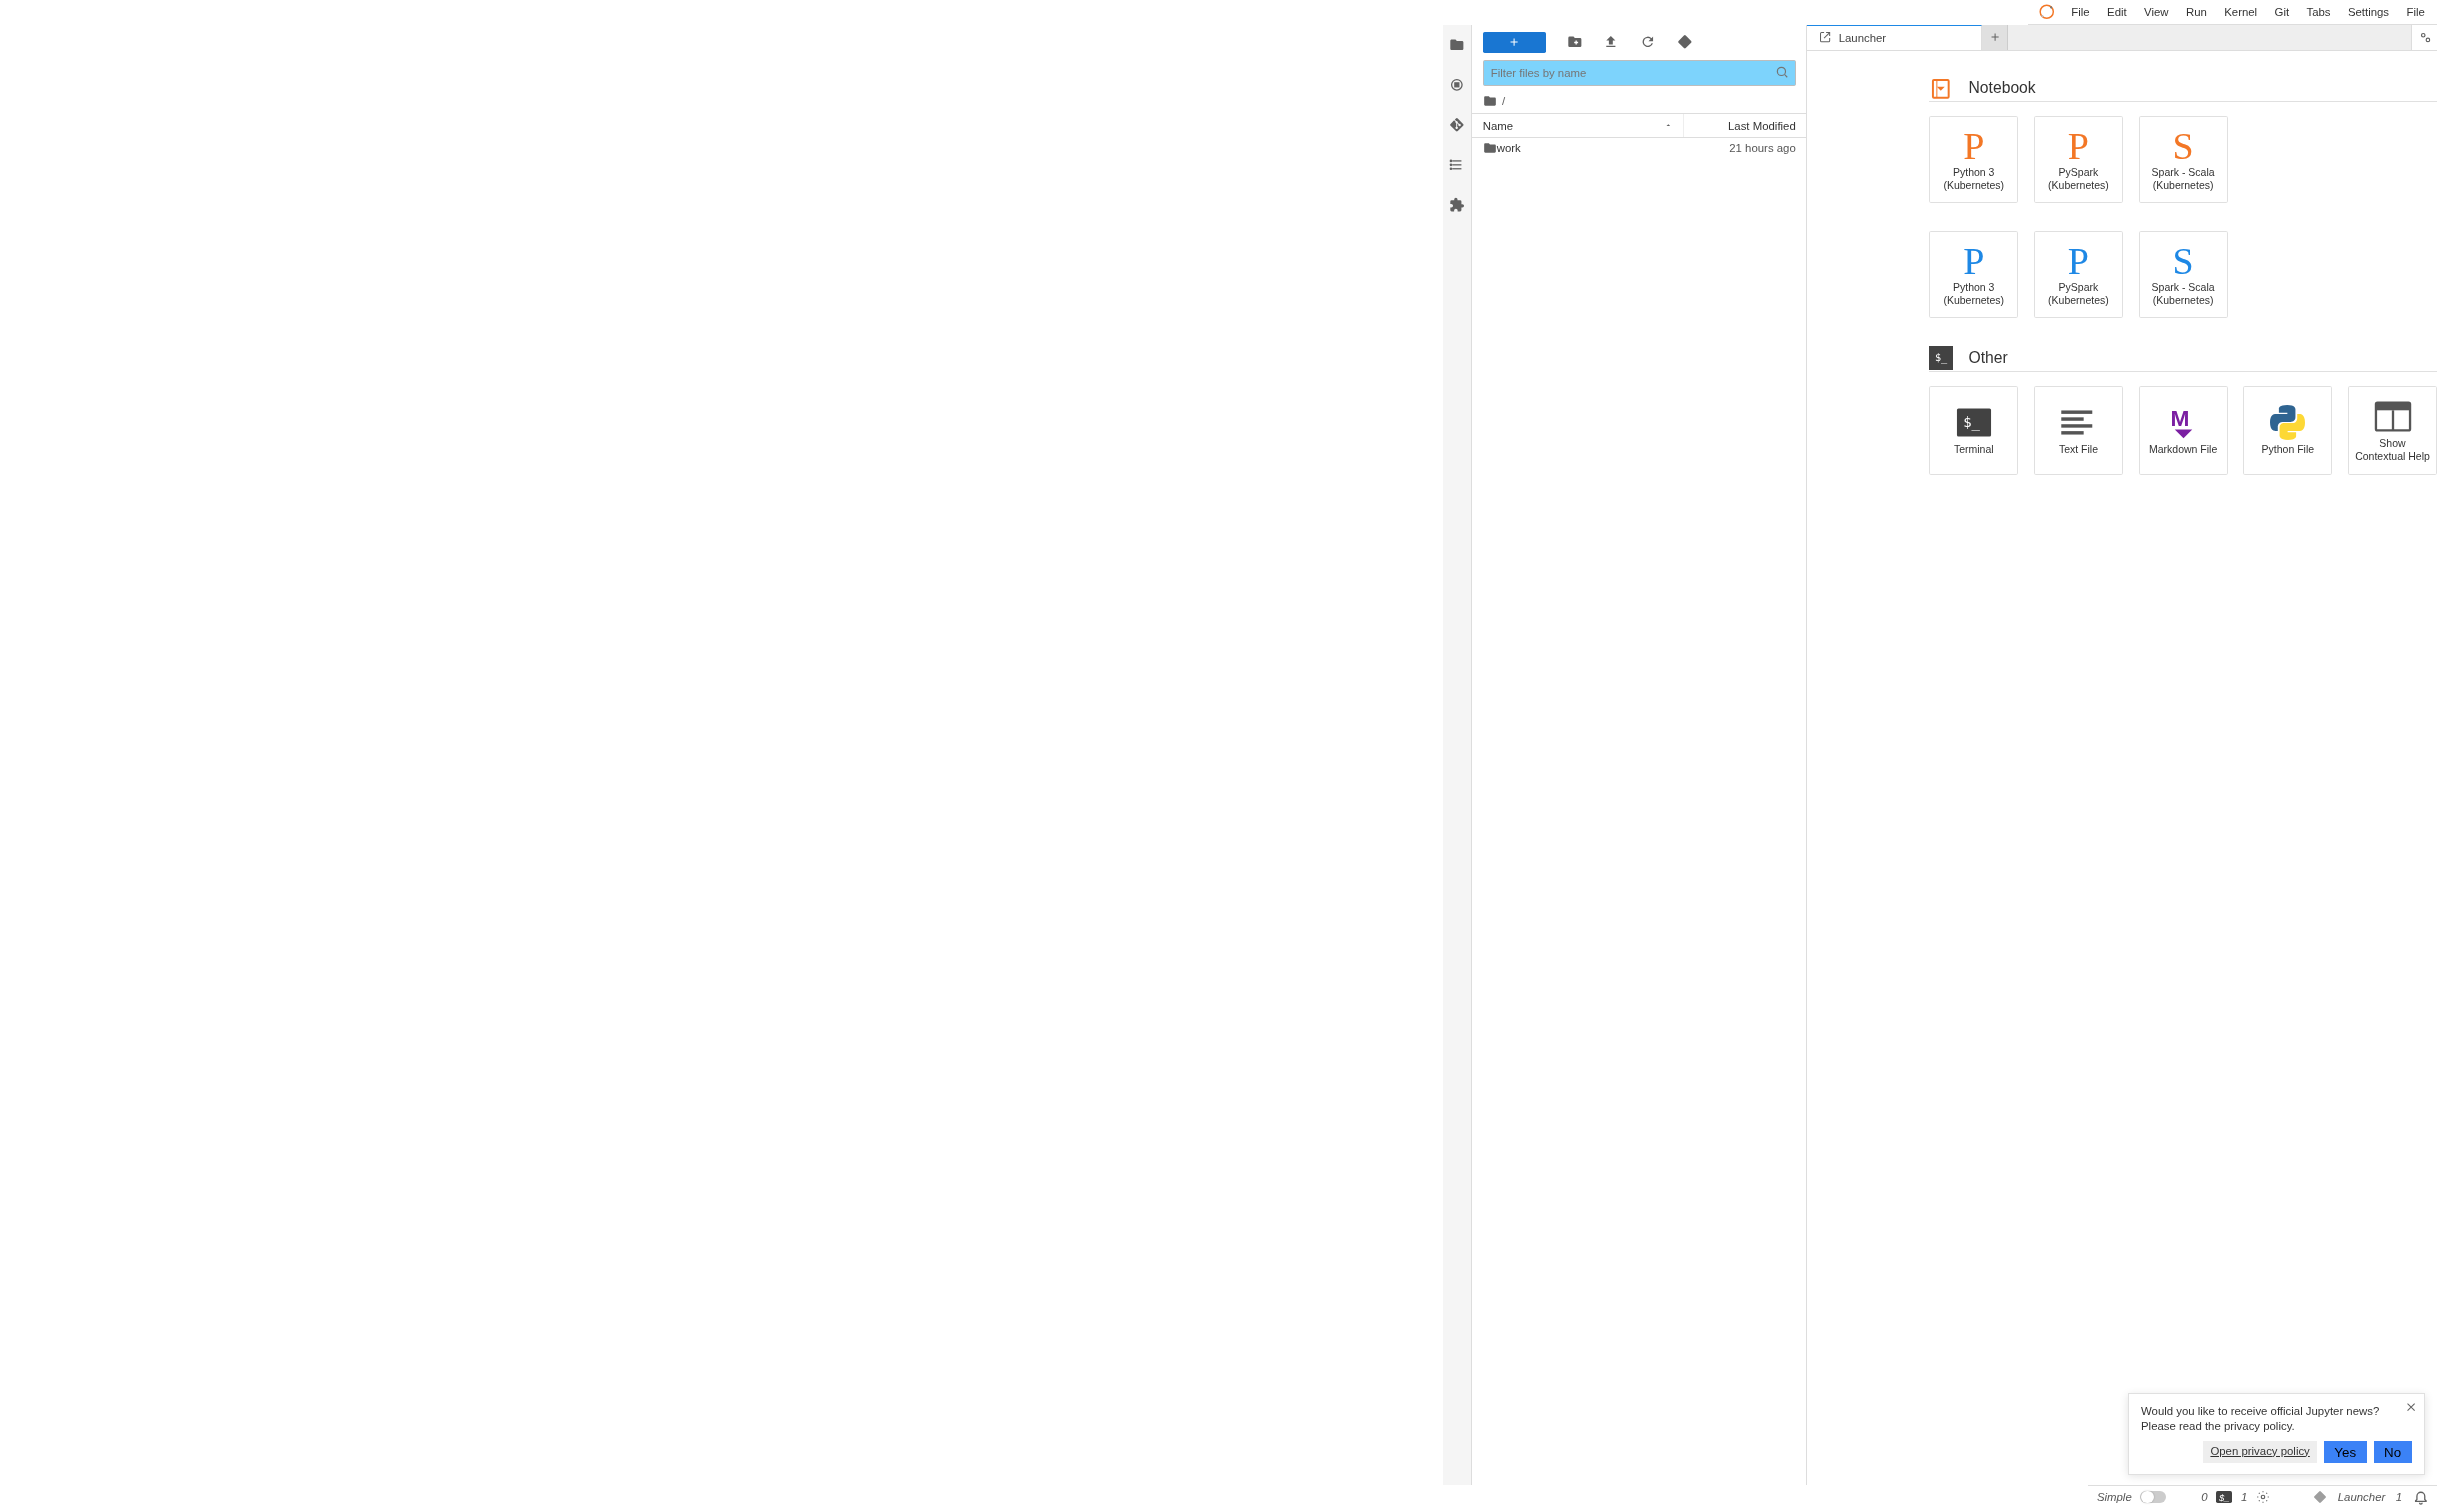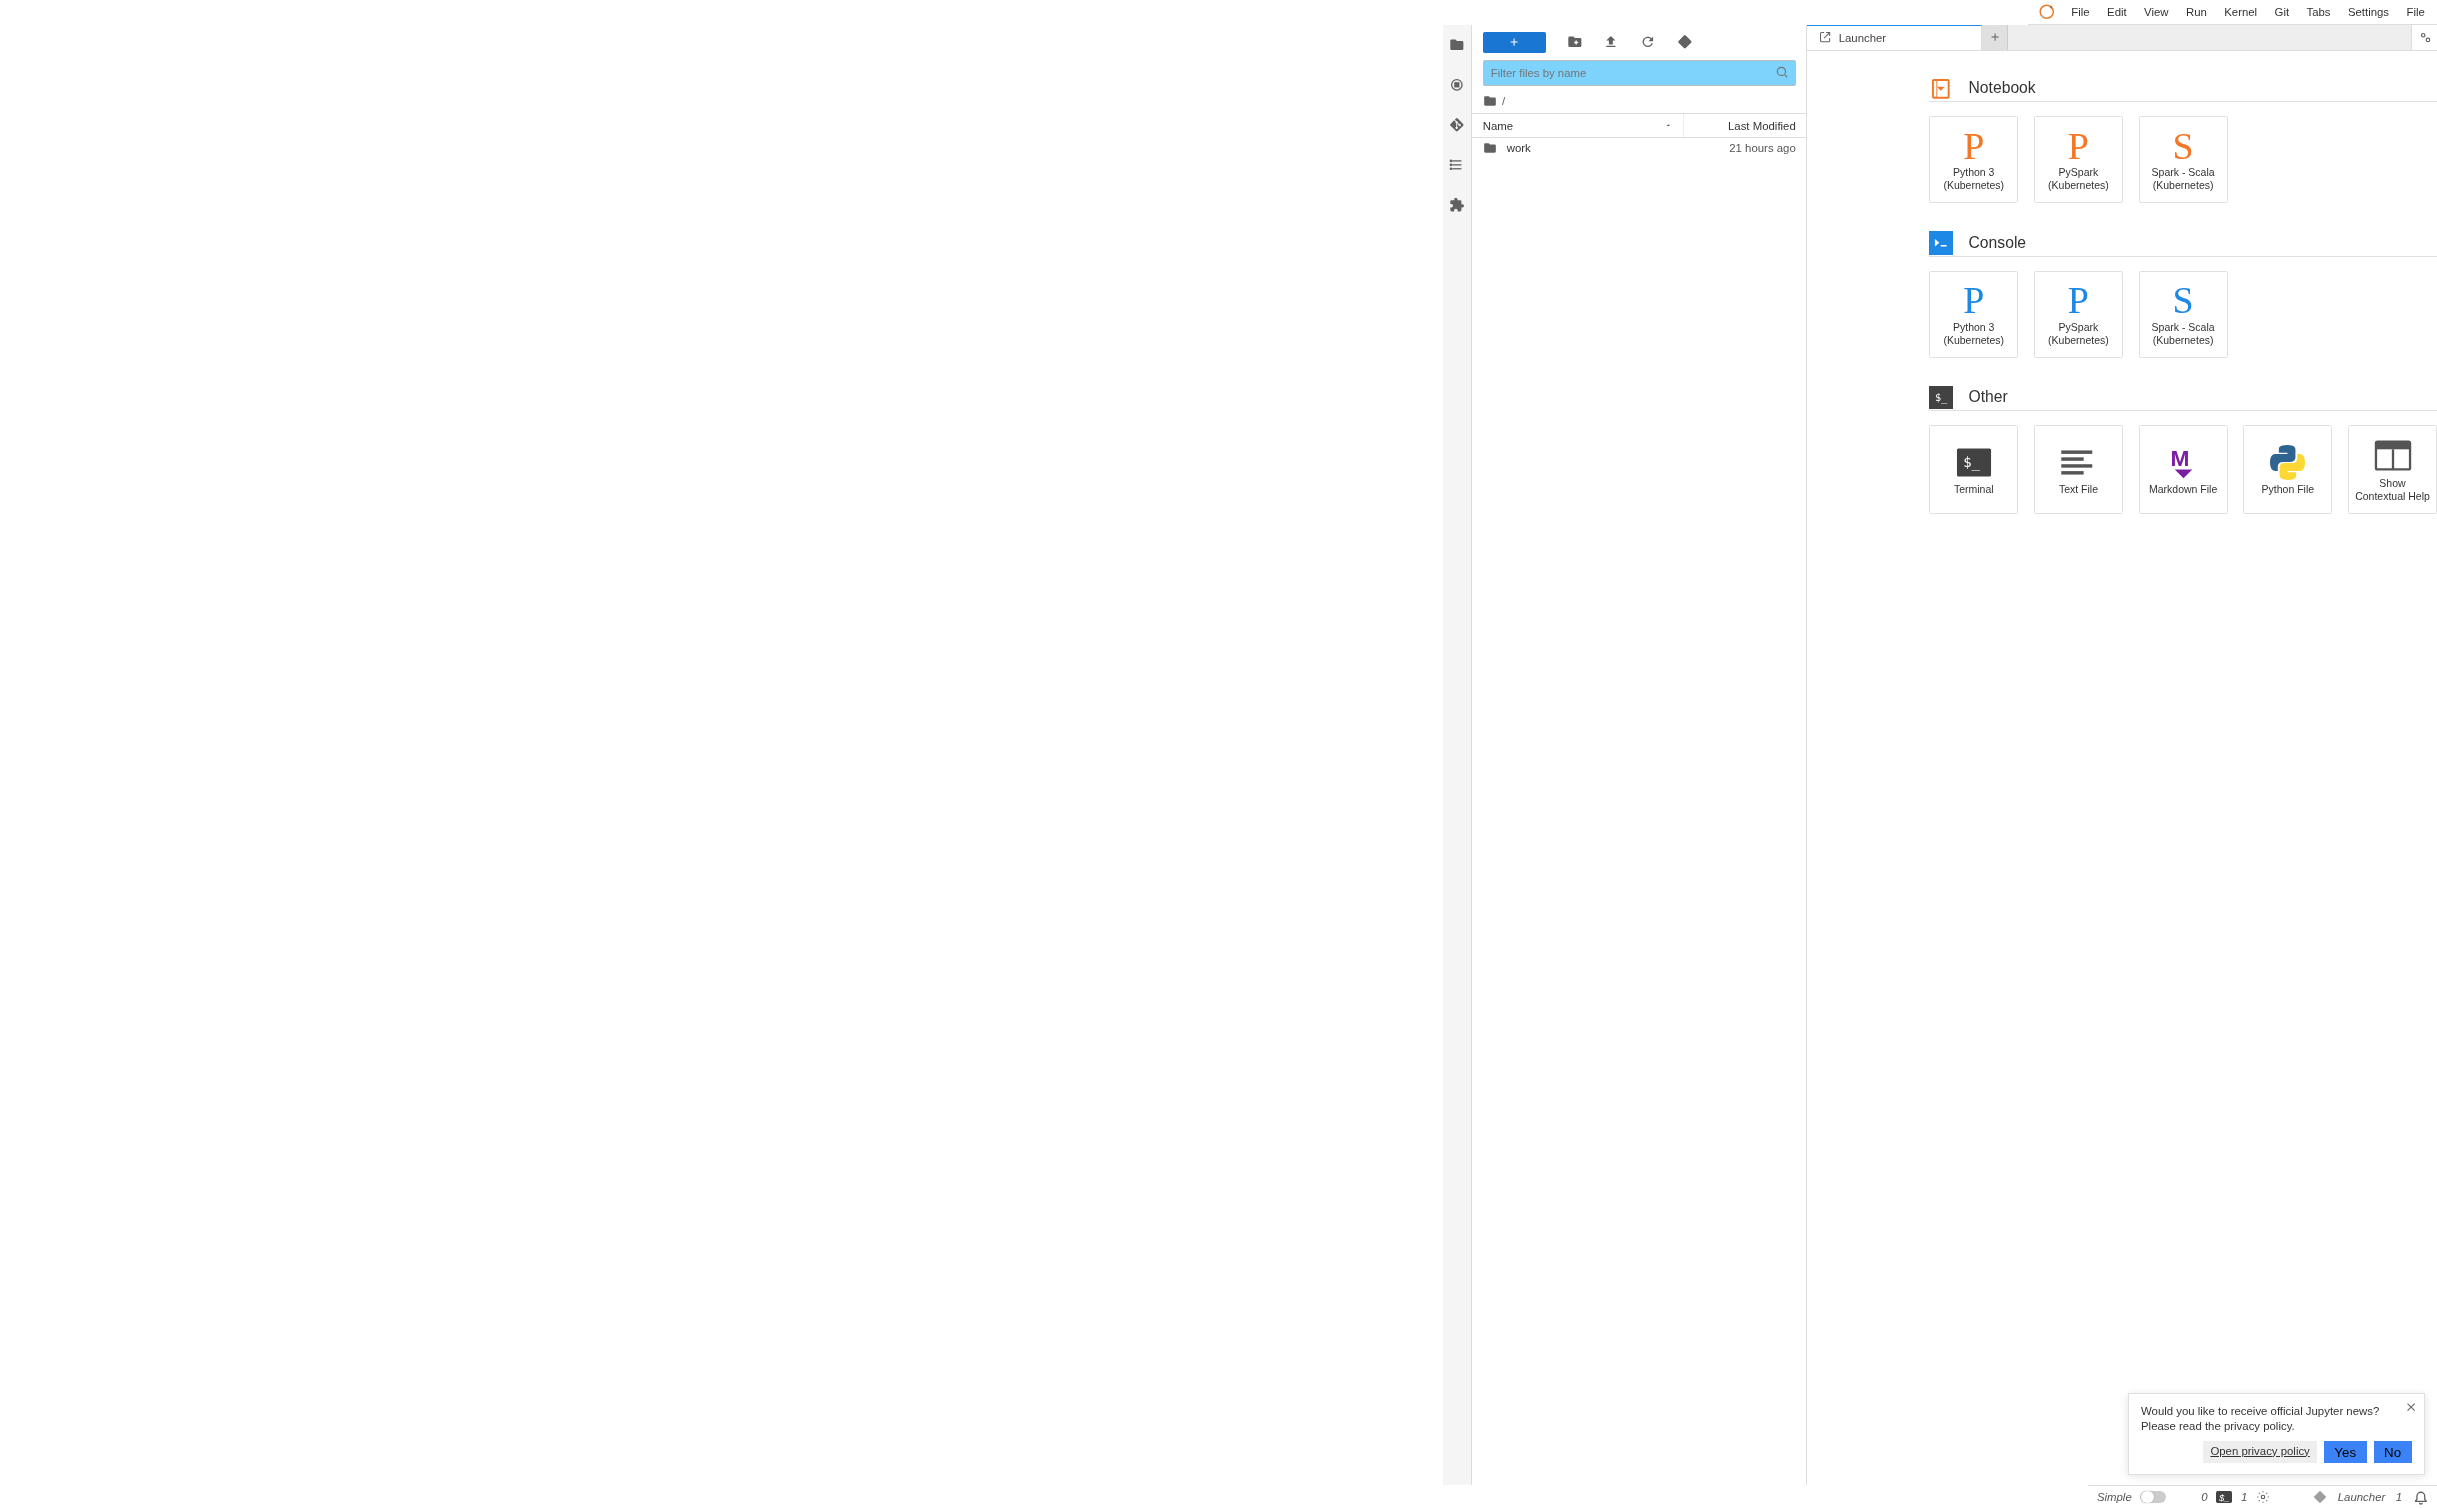--- a/index.html
+++ b/index.html
@@ -26,21 +26,21 @@
   .btn-new { background: #1976d2; color: #fff; border: none; width: 63px; height: 21px; display: flex; align-items:center; justify-content:center; border-radius:1.7px; cursor:pointer;}
   .fp-toolbar .tb-icon { color: #616161; cursor: pointer; width:15.7px; height:15.7px; display:flex; align-items:center; justify-content:center;}
   .fp-filter { margin: 0 10.5px 5.2px; position: relative; }
   .fp-filter input { width: 100%; height: 26px; padding: 3.5px 24.5px 3.5px 7px; border: 0.9px solid #bdbdbd; border-radius: 1.7px; font-size: 11.4px; background:#7dd3fc;}
   .fp-filter .search-ic { position:absolute; right:7px; top:5.2px; color:#757575;}
   .fp-crumb { display:flex; align-items:center; gap:5.2px; padding: 3.5px 10.5px 5.2px; color:#616161;}
   .fp-header { display:flex; border-top:0.9px solid #ddd; border-bottom:0.9px solid #ddd; font-size:11.4px; }
   .fp-header .col-name { flex:1; padding:5.2px 10.5px; display:flex; align-items:center; gap:2px; border-right:0.9px solid #eee;}
   .fp-header .col-mod { width: 122px; padding:5.2px 10.5px; text-align:right;}
   .fp-row { display:flex; align-items:center; padding:3.5px 10.5px; }
-  .fp-row .rname { flex:1; display:flex; align-items:center; gap:10px;}
+  .fp-row .rname { flex:1; display:flex; align-items:center; gap:0;}
   .fp-row .rmod { width:122px; text-align:right; color:#555;}
 
   
   .workarea { flex:1; display:flex; flex-direction:column; min-width:0; position:relative;}
   .tabbar { height: 26px; background: #eeeeee; display:flex; align-items:stretch; border-bottom:0.9px solid #ddd; }
   .tab { background:#fff; border-right:0.9px solid #ddd; border-top:1.7px solid #1e88e5; display:flex; align-items:center; padding:0 12.2px; gap:7px; font-size:11.4px; color:#424242; min-width:175px;}
   .tab-add { width:26px; display:flex; align-items:center; justify-content:center; background:#e0e0e0; border-right:0.9px solid #ccc; color:#616161; cursor:pointer;}
   .tabbar-spacer { flex:1; }
   .tabbar-right { width:26px; background:#fff; border-left:0.9px solid #ddd; display:flex; align-items:center; justify-content:center; color:#616161; cursor:pointer;}
 
@@ -252,28 +252,20 @@
             <div class="card">
               <div class="cic">
                   <span class="big-letter orange">S</span>
                 </div>
               <div class="clabel"><span>Spark - Scala</span><br><span>(Kubernetes)</span></div>
             </div>
           </div>
         </div>
 
         <div class="launch-section">
-          <div class="launch-section-h">
-            <span class="sec-ic" style="background:#1e88e5;">
-              <svg width="17.5" height="17.5" viewBox="0 0 24 24" fill="#fff">
-                  <path d="M4 17l6-5-6-5v10zm8 0h8v-2h-8v2z"></path>
-                </svg>
-            </span>
-            <span class="sec-title">Console</span>
-          </div>
           <div class="cards">
             <div class="card">
               <div class="cic">
                   <span class="big-letter blue">P</span>
                 </div>
               <div class="clabel"><span>Python 3</span><br><span>(Kubernetes)</span></div>
             </div>
             <div class="card">
               <div class="cic">
                   <span class="big-letter blue">P</span>

